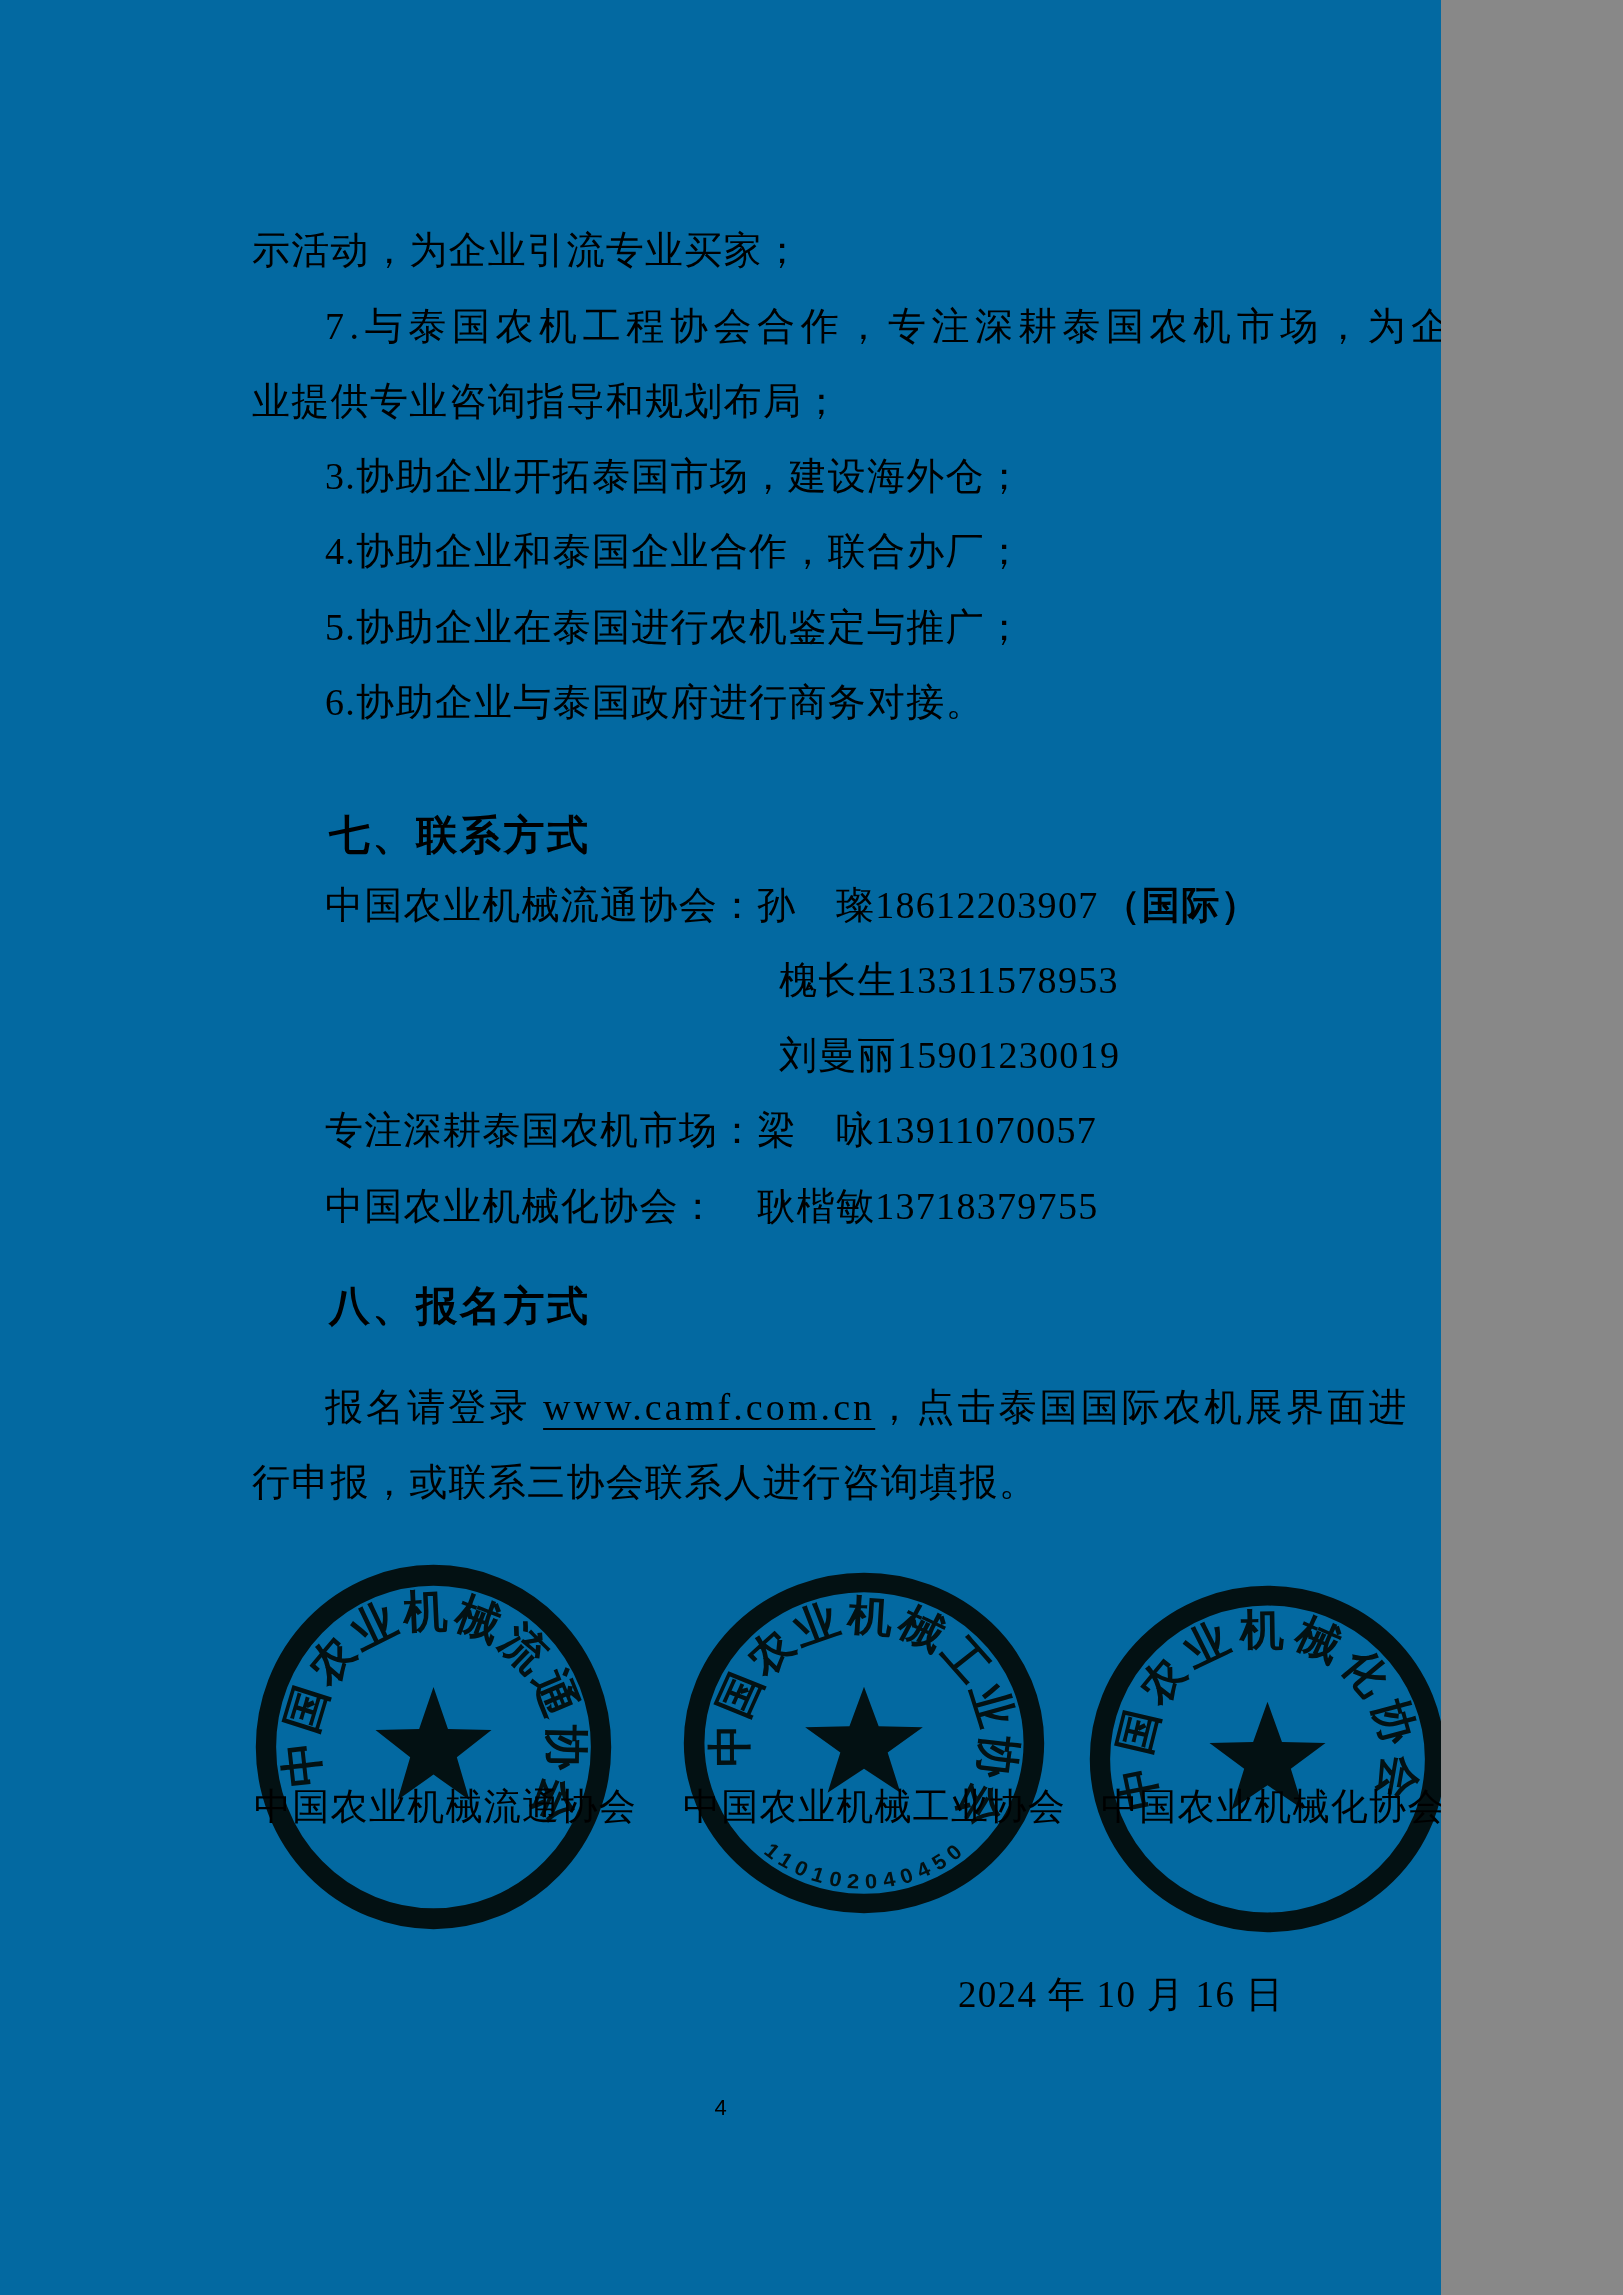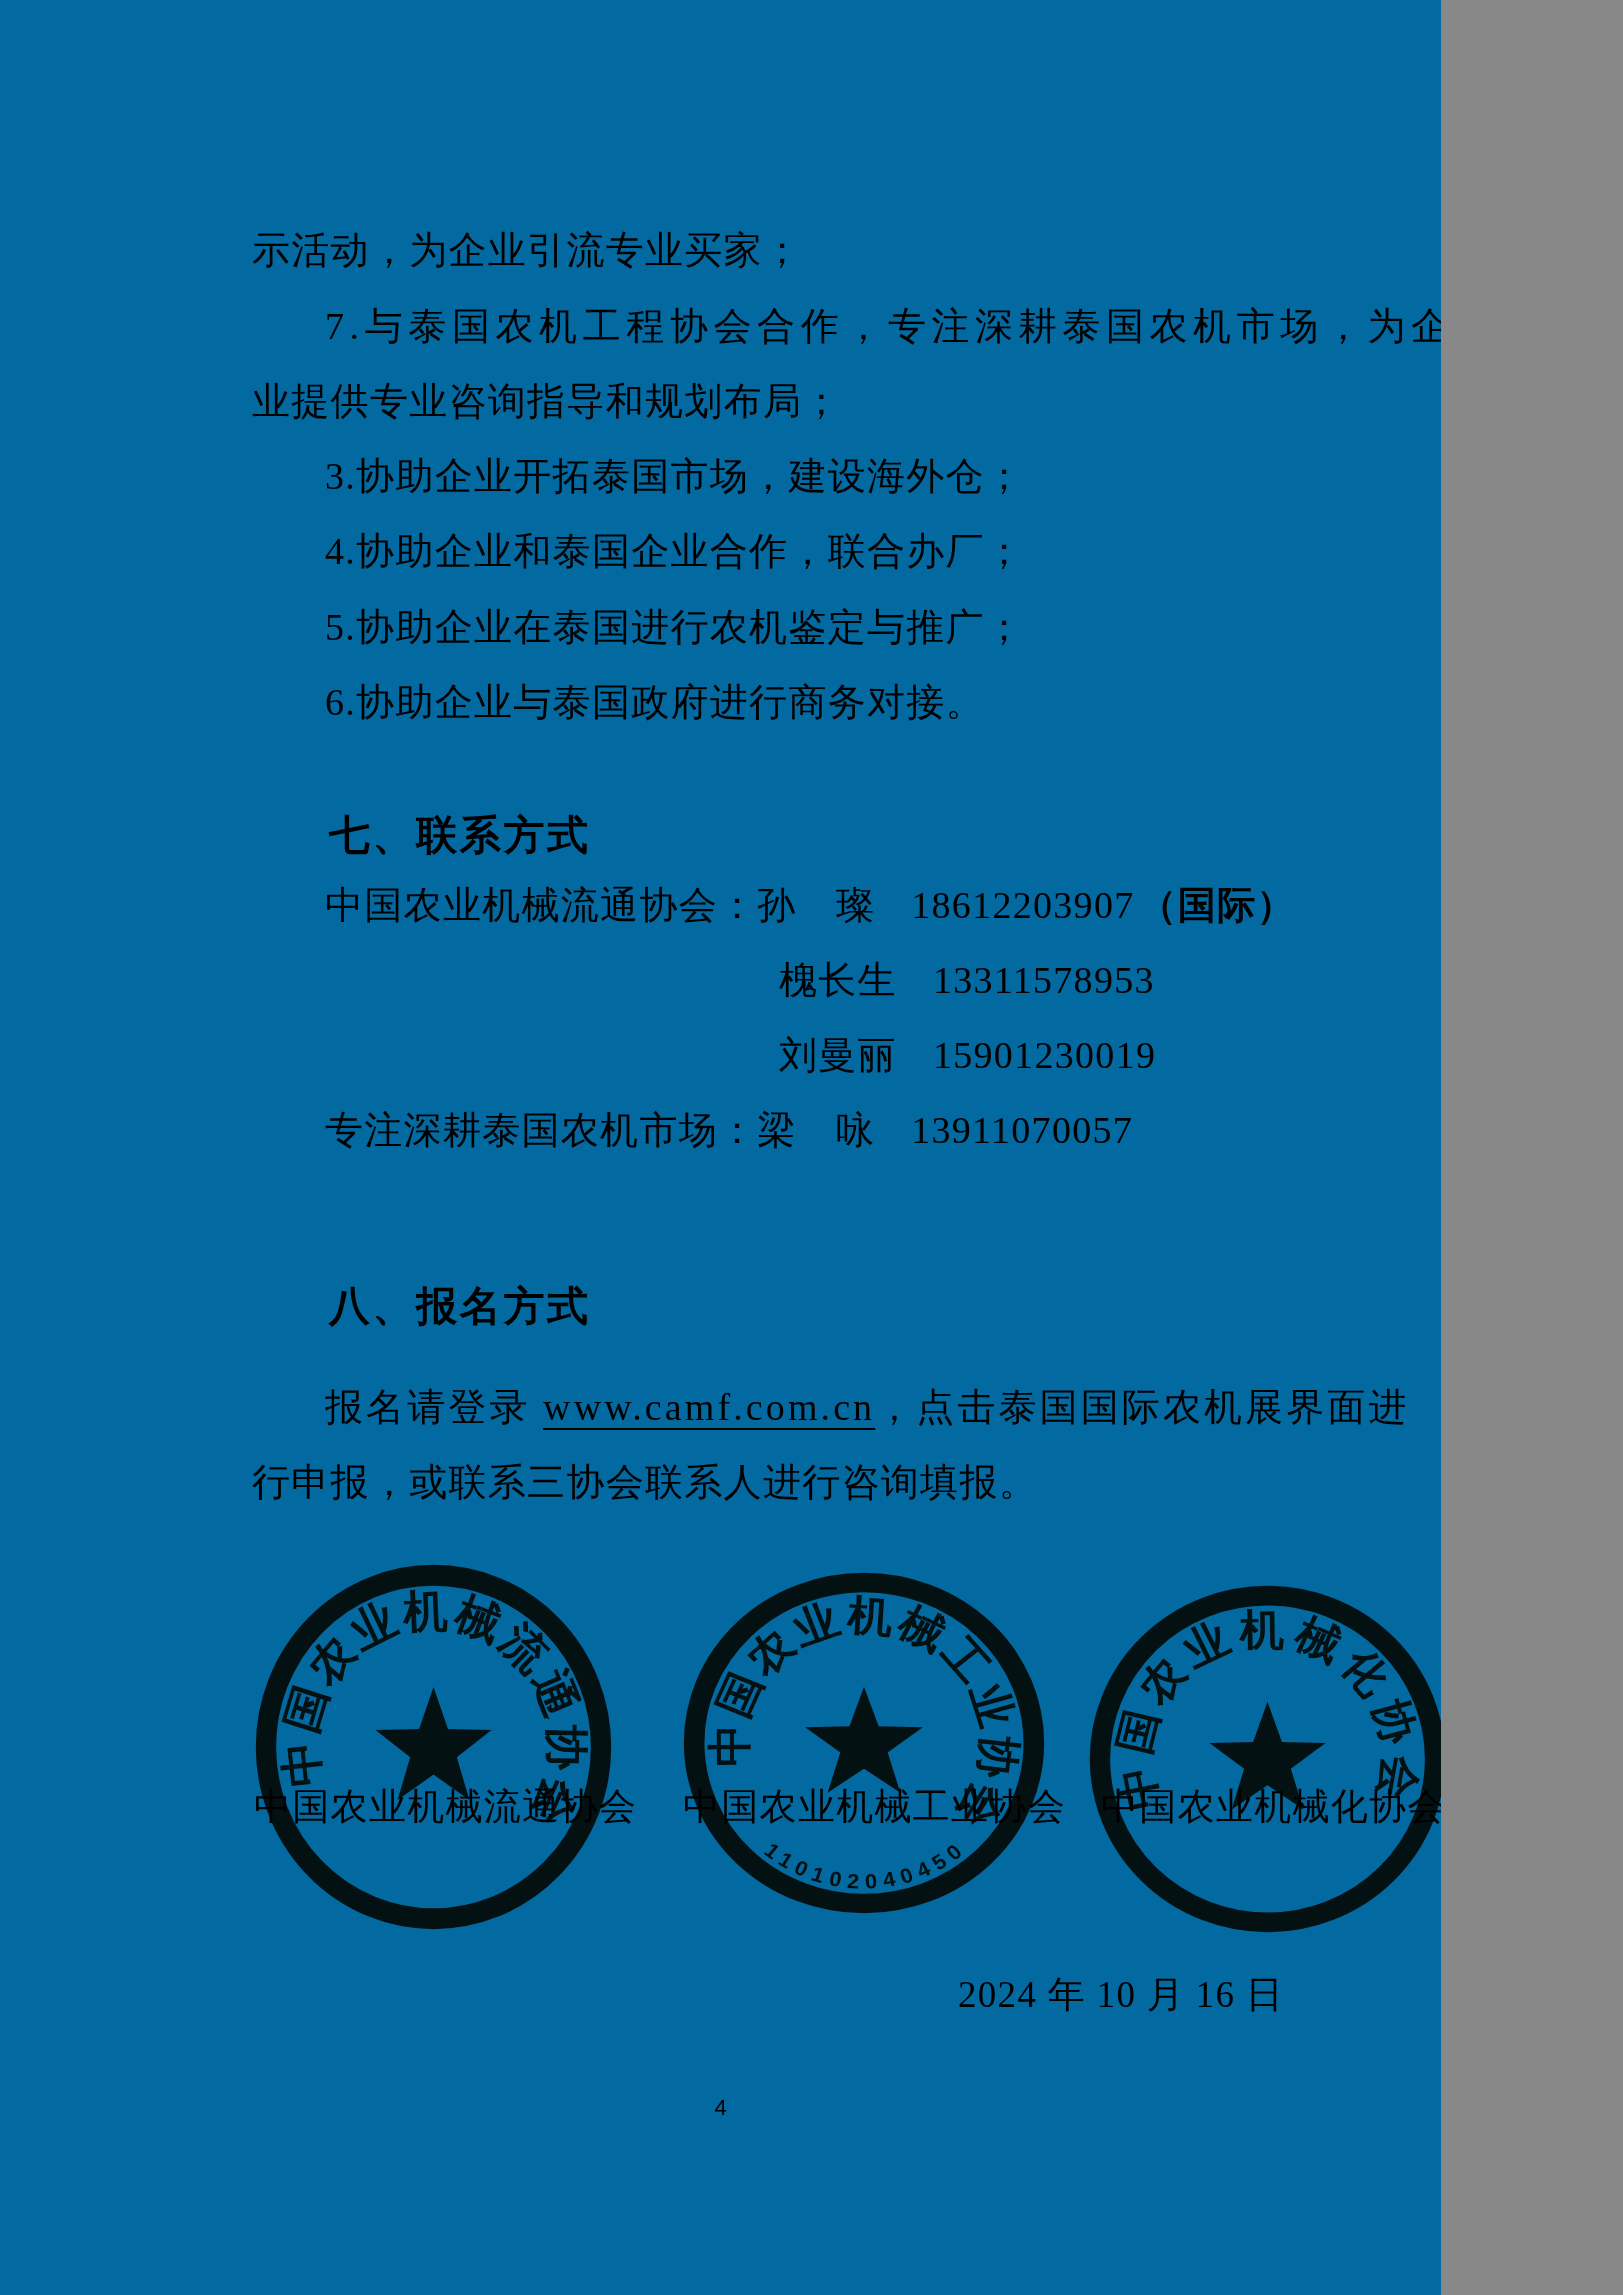--- a/index.html
+++ b/index.html
@@ -28,21 +28,21 @@
   .stretch-med{letter-spacing:3.1px;}
   .heading{
     position:absolute;
     left:329px;
     font-family:"Liberation Sans","DejaVu Sans",sans-serif;
     font-weight:700;
     font-size:41px;
     letter-spacing:2.6px;
     white-space:pre;
   }
-  .contact-phone{margin-left:36px;}
+  .contact-phone{}
   .contact-note{margin-left:4px;font-weight:bold;}
   .url{
     text-decoration:underline;
     text-decoration-thickness:2px;
     text-underline-offset:7.9px;
   }
   .sig-name{
     position:absolute;
     top:1782px;
     font-size:37px;
@@ -110,20 +110,21 @@
   <div class="heading" style="top:808px">七、联系方式</div>
 
   <div class="line l-indent" style="top:885px"><span>中国农业机械流通协会：</span><span>孙　璨</span><span class="contact-phone">18612203907</span><span class="contact-note">（国际）</span></div>
 
   <div class="line l-person" style="top:960px"><span>槐长生</span><span class="contact-phone">13311578953</span></div>
 
   <div class="line l-person" style="top:1035px"><span>刘曼丽</span><span class="contact-phone">15901230019</span></div>
 
   <div class="line l-indent" style="top:1110px"><span>专注深耕泰国农机市场：</span><span>梁　咏</span><span class="contact-phone">13911070057</span></div>
 
+  <div class="line l-indent" style="top:1186px"><span>中国农业机械化协会：　</span><span>耿楷敏</span><span class="contact-phone">13718379755</span></div>
 
   <div class="heading" style="top:1279px">八、报名方式</div>
 
   <div class="line l-indent stretch-med" style="top:1387px"><span>报名请登录 </span><span class="url">www.camf.com.cn</span><span>，点击泰国国际农机展界面进</span></div>
   <div class="line l-margin" style="top:1462px">行申报，或联系三协会联系人进行咨询填报。</div>
 
   <div class="sig-name" style="left:254px">中国农业机械流通协会</div>
   <div class="sig-name" style="left:683px">中国农业机械工业协会</div>
   <div class="sig-name" style="left:1101px">中国农业机械化协会</div>
 

